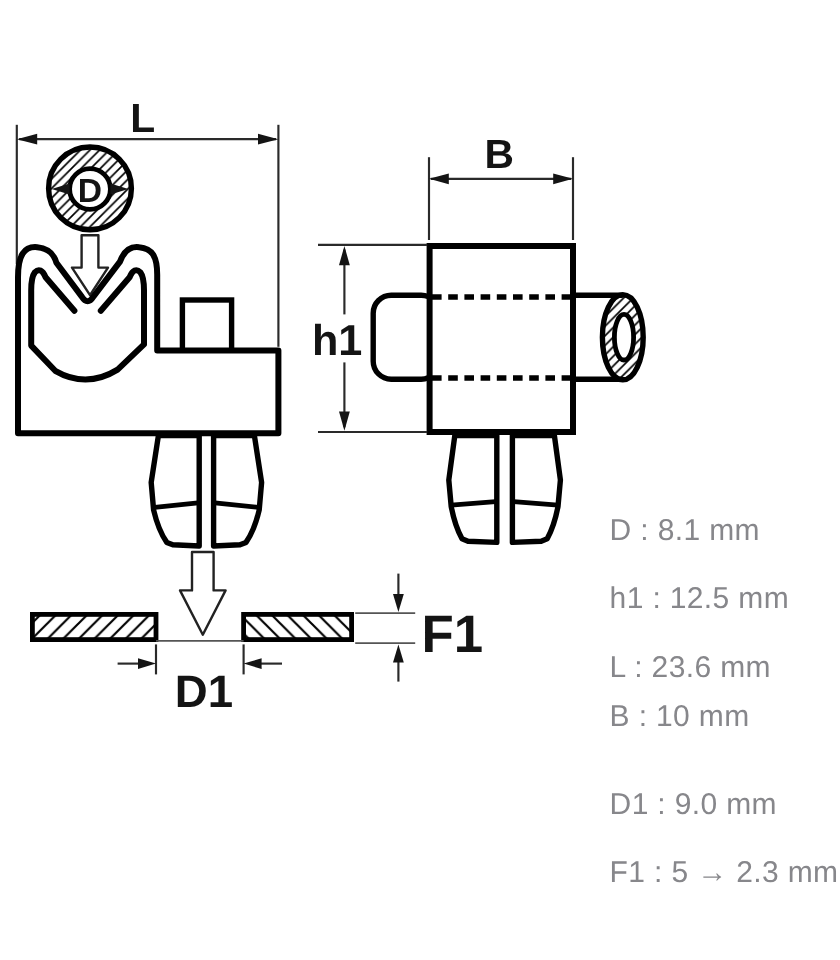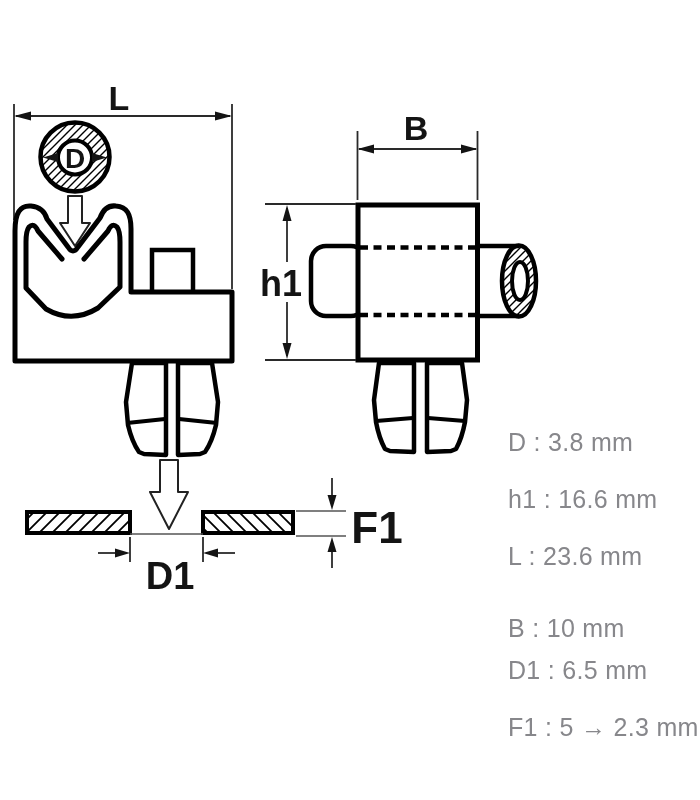--- a/index.html
+++ b/index.html
@@ -130,21 +130,21 @@
         <path d="M287,208 V356" stroke="#2a2a2a" stroke-width="1.8" fill="none"></path>
         <polygon points="287,205 282.5,221 291.5,221" fill="#141414"></polygon>
         <polygon points="287,359 282.5,343 291.5,343" fill="#141414"></polygon>
         <rect x="256" y="262" width="50" height="40" fill="#fff"></rect>
         <text class="dimlabel" x="281" y="296" font-size="36" text-anchor="middle">h1</text>
       </g>
     </g>
   </svg>
 
   <div class="speclist">
-    <div class="specitem" style="top:428px">D : 3.8 mm</div>
-    <div class="specitem" style="top:485px">h1 : 16.6 mm</div>
+    <div class="specitem" style="top:428px">D : 8.1 mm</div>
+    <div class="specitem" style="top:485px">h1 : 12.5 mm</div>
     <div class="specitem" style="top:542px">L : 23.6 mm</div>
-    <div class="specitem" style="top:614px">B : 10 mm</div>
-    <div class="specitem" style="top:656px">D1 : 6.5 mm</div>
+    <div class="specitem" style="top:583px">B : 10 mm</div>
+    <div class="specitem" style="top:656px">D1 : 9.0 mm</div>
     <div class="specitem" style="top:713px">F1 : 5 → 2.3 mm</div>
   </div>
 
 </div>
 
 </body></html>

